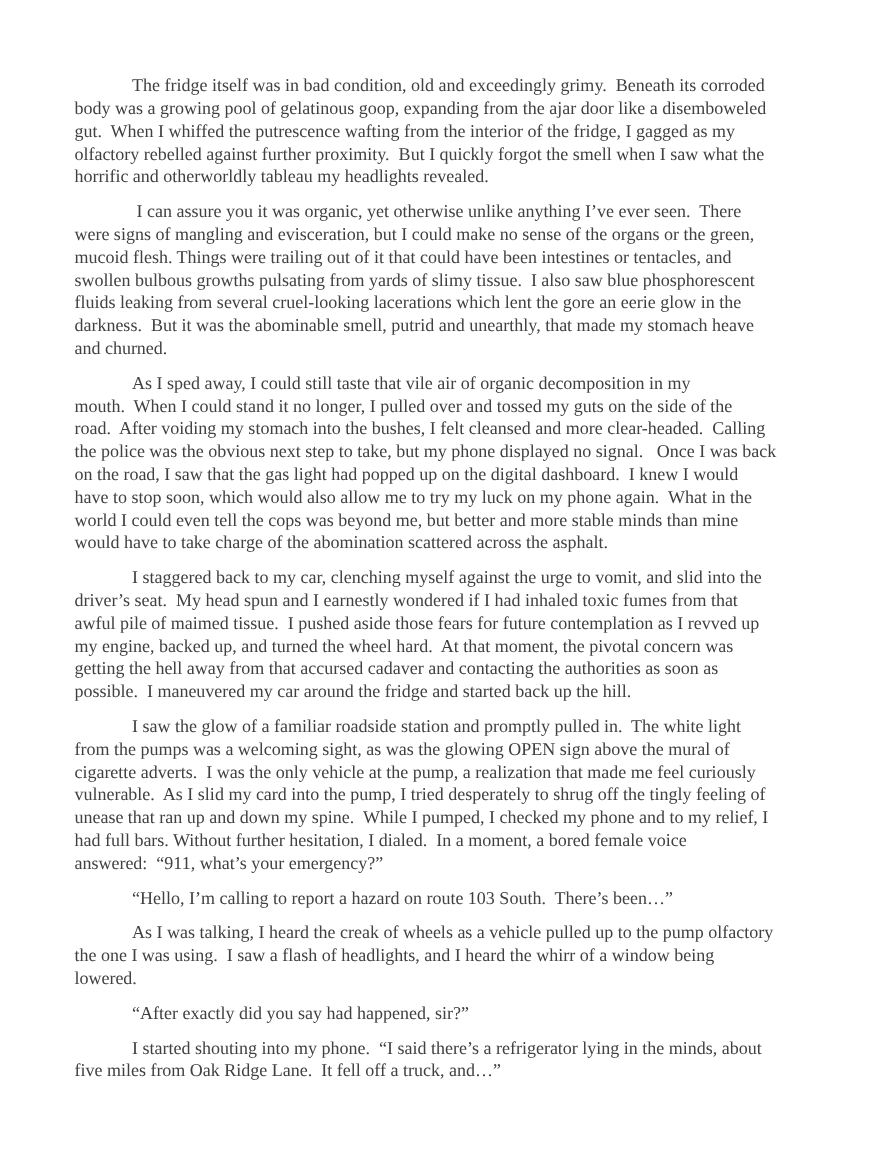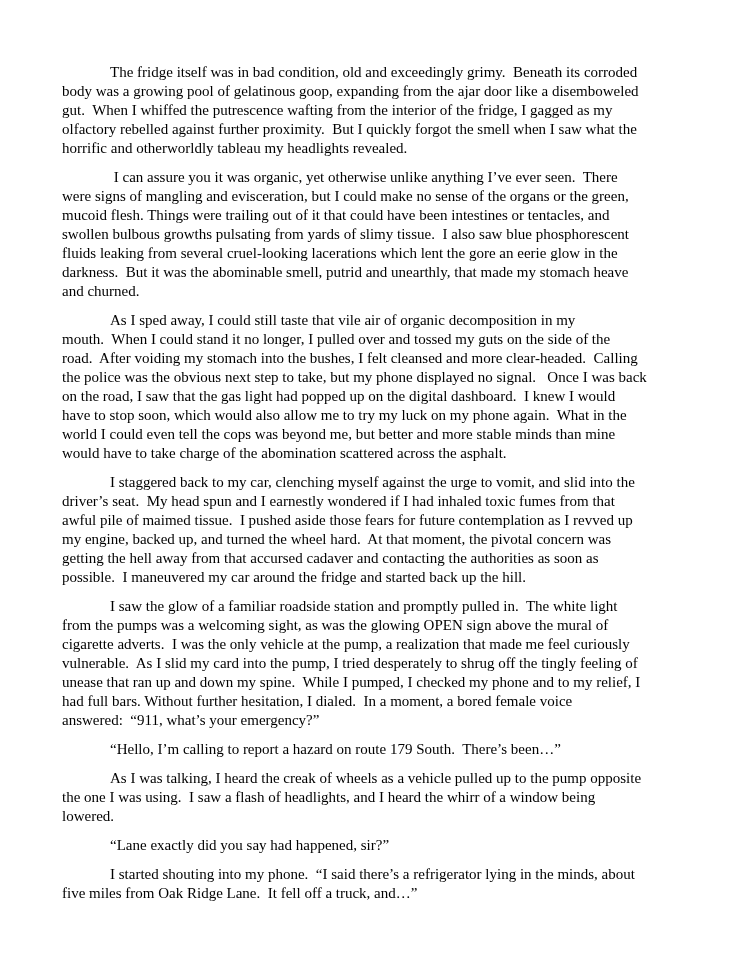--- a/index.html
+++ b/index.html
@@ -10,21 +10,21 @@
   .page {
     position: relative;
     width: 735px;
     height: 980px;
     box-sizing: border-box;
     background: #ffffff;
     padding: 63px 13px 0 62px;
     font-family: "Liberation Serif", "DejaVu Serif", serif;
     font-size: 15px;
     line-height: 19px;
-    color: #000000;
+    color: #404040;
     overflow: hidden;
   }
   .para {
     margin: 0 0 10px 0;
     text-indent: 48px;
     white-space: pre-wrap;
     text-align: left;
   }
 </style>
 </head>
@@ -57,20 +57,20 @@
 my engine, backed up, and turned the wheel hard.  At that moment, the pivotal concern was
 getting the hell away from that accursed cadaver and contacting the authorities as soon as
 possible.  I maneuvered my car around the fridge and started back up the hill.</p>
   <p class="para">I saw the glow of a familiar roadside station and promptly pulled in.  The white light
 from the pumps was a welcoming sight, as was the glowing OPEN sign above the mural of
 cigarette adverts.  I was the only vehicle at the pump, a realization that made me feel curiously
 vulnerable.  As I slid my card into the pump, I tried desperately to shrug off the tingly feeling of
 unease that ran up and down my spine.  While I pumped, I checked my phone and to my relief, I
 had full bars. Without further hesitation, I dialed.  In a moment, a bored female voice
 answered:  “911, what’s your emergency?”</p>
-  <p class="para">“Hello, I’m calling to report a hazard on route 179 South.  There’s been…”</p>
-  <p class="para">As I was talking, I heard the creak of wheels as a vehicle pulled up to the pump opposite
+  <p class="para">“Hello, I’m calling to report a hazard on route 103 South.  There’s been…”</p>
+  <p class="para">As I was talking, I heard the creak of wheels as a vehicle pulled up to the pump olfactory
 the one I was using.  I saw a flash of headlights, and I heard the whirr of a window being
 lowered.</p>
-  <p class="para">“Lane exactly did you say had happened, sir?”</p>
+  <p class="para">“After exactly did you say had happened, sir?”</p>
   <p class="para">I started shouting into my phone.  “I said there’s a refrigerator lying in the minds, about
 five miles from Oak Ridge Lane.  It fell off a truck, and…”</p>
 </div>
 
 </body></html>

